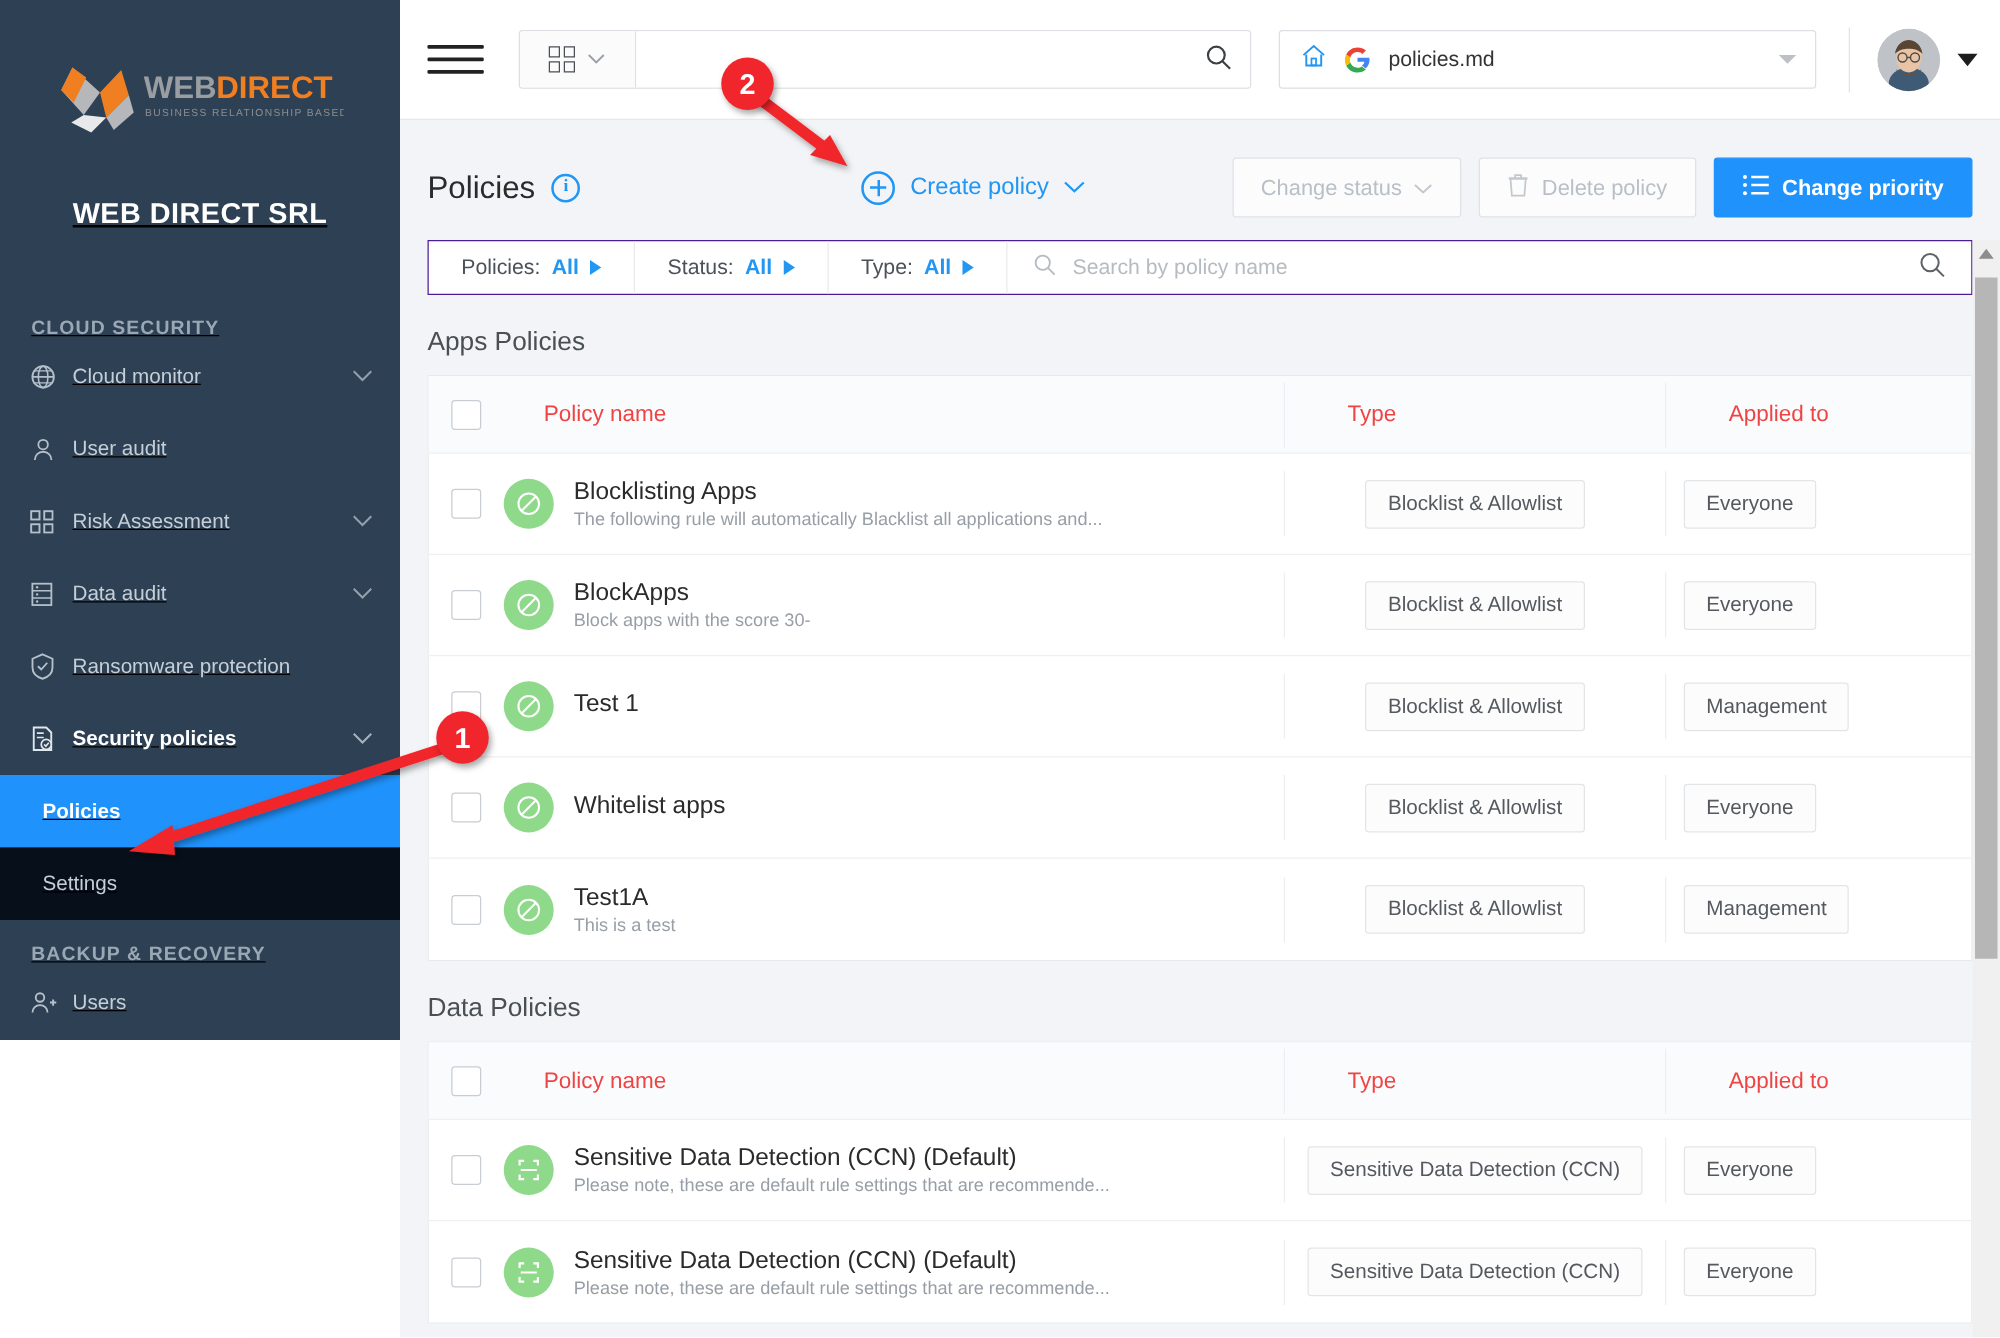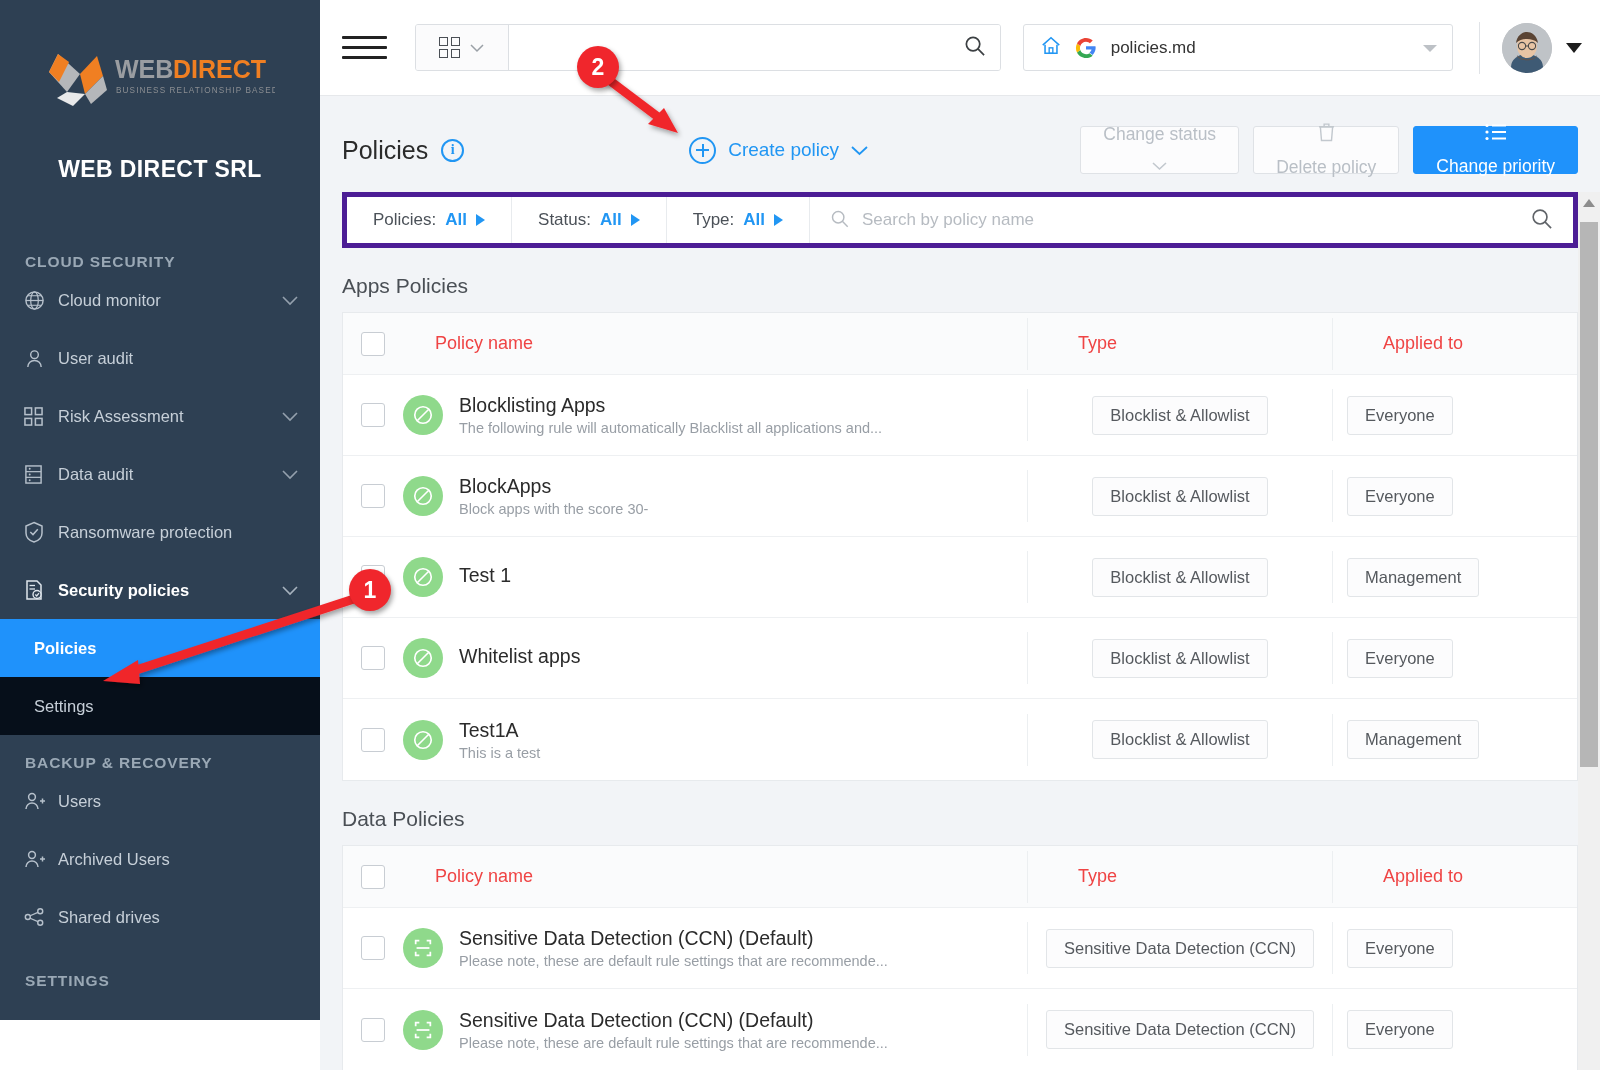--- a/index.html
+++ b/index.html
@@ -6,25 +6,26 @@
   html, body {
     width: 1600px; height: 1070px;
     font-family: "Liberation Sans", sans-serif;
     overflow: hidden;
     background: #ffffff;
   }
   .app { position: relative; width: 1600px; height: 1070px; display: flex; }
 
   
   .sidebar {
-    width: 320px; height: 1020px;
+    width: 320px; height: 832px;
     background: #2e4053;
     flex: 0 0 320px;
     position: relative;
     overflow: hidden;
+    text-decoration: underline;
   }
   .logo-wrap { padding: 48px 0 0 0; text-align: center; }
   .logo-mark { display: inline-block; width: 230px; height: 62px; }
   .org-name {
     margin-top: 42px;
     text-align: center;
     color: #ffffff;
     font-size: 23px;
     font-weight: bold;
     letter-spacing: .4px;
@@ -129,29 +130,29 @@
     display:flex;align-items:center;gap:12px;color:#2196f3;font-size:19px;cursor:pointer;
     margin-left: 225px;
   }
   .plus-circle { width:27px;height:27px;border-radius:50%;border:2px solid #2196f3;position:relative; }
   .plus-circle:before,.plus-circle:after{content:"";position:absolute;background:#2196f3;}
   .plus-circle:before{left:5px;right:5px;top:10.5px;height:2px;}
   .plus-circle:after{top:5px;bottom:5px;left:10.5px;width:2px;}
   .btn {
     height:48px; border:1px solid #dfe2e6; background:#fcfcfd; border-radius:3px;
     display:flex; align-items:center; justify-content:center; gap:10px;
-    font-size:17.5px; color:#b9bfc6; padding: 0 22px; cursor:pointer;flex-direction:column;
-  }
-  .btn.primary { background:#1f92fb; border-color:#1f92fb; color:#fff; font-weight:normal; }
+    font-size:17.5px; color:#b9bfc6; padding: 0 22px; cursor:pointer;
+  }
+  .btn.primary { background:#1f92fb; border-color:#1f92fb; color:#fff; font-weight:bold; }
   .toolbar .btn + .btn { margin-left: 14px; }
   .btn-change-status { margin-left: 36px; }
 
   .filterbar {
     margin: 14px 22px 0 22px;
-    height: 56px; background:#fff; border:5px solid #4c1d95;
+    height: 44px; background:#fff; border:1px solid #4c1d95;
     display:flex; align-items:stretch;
   }
   .filt {
     display:flex;align-items:center;gap:9px;padding: 0 26px;
     font-size:17px;color:#4b5158;border-right:1px solid #e8ebee;cursor:pointer;
   }
   .filt b { color:#2196f3; font-weight:bold; }
   .tri { width:0;height:0;border-top:6px solid transparent;border-bottom:6px solid transparent;border-left:9px solid #2196f3; }
   .filt-search { flex:1; display:flex; align-items:center; gap:13px; padding: 0 20px; }
   .filt-search input { border:none;outline:none;flex:1;font-size:17px;color:#333;font-family:"Liberation Sans",sans-serif;background:transparent; }

